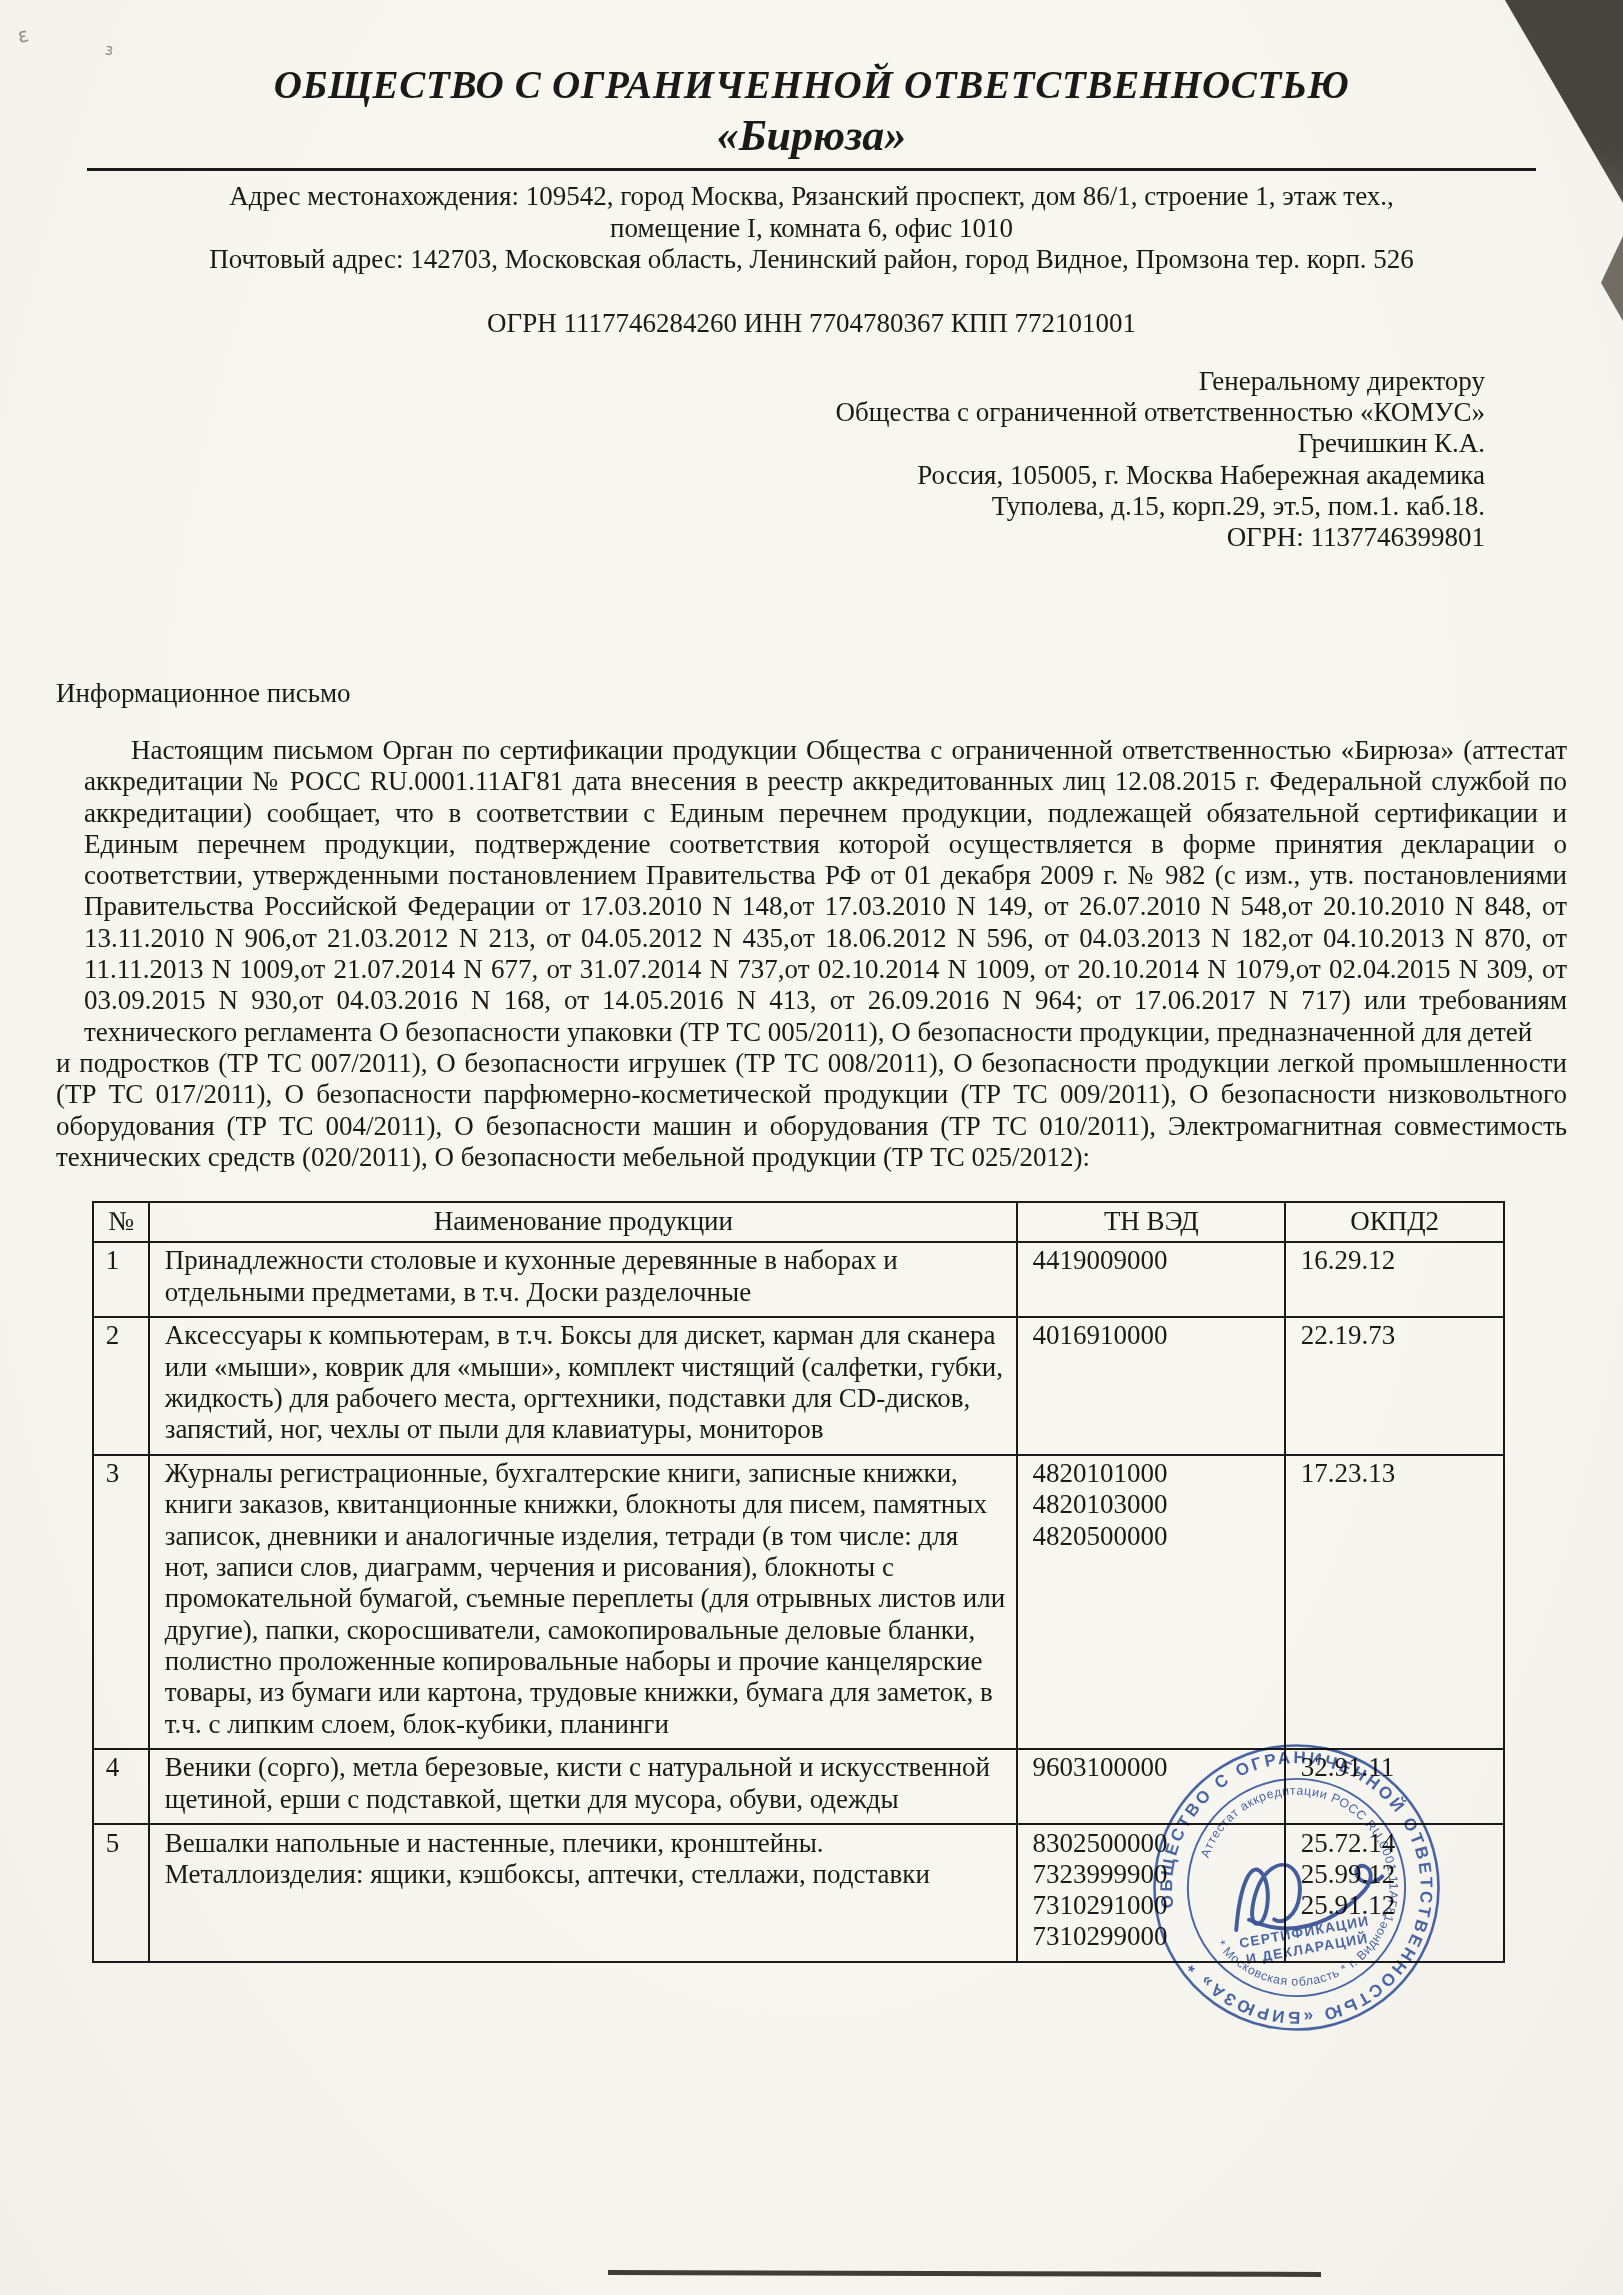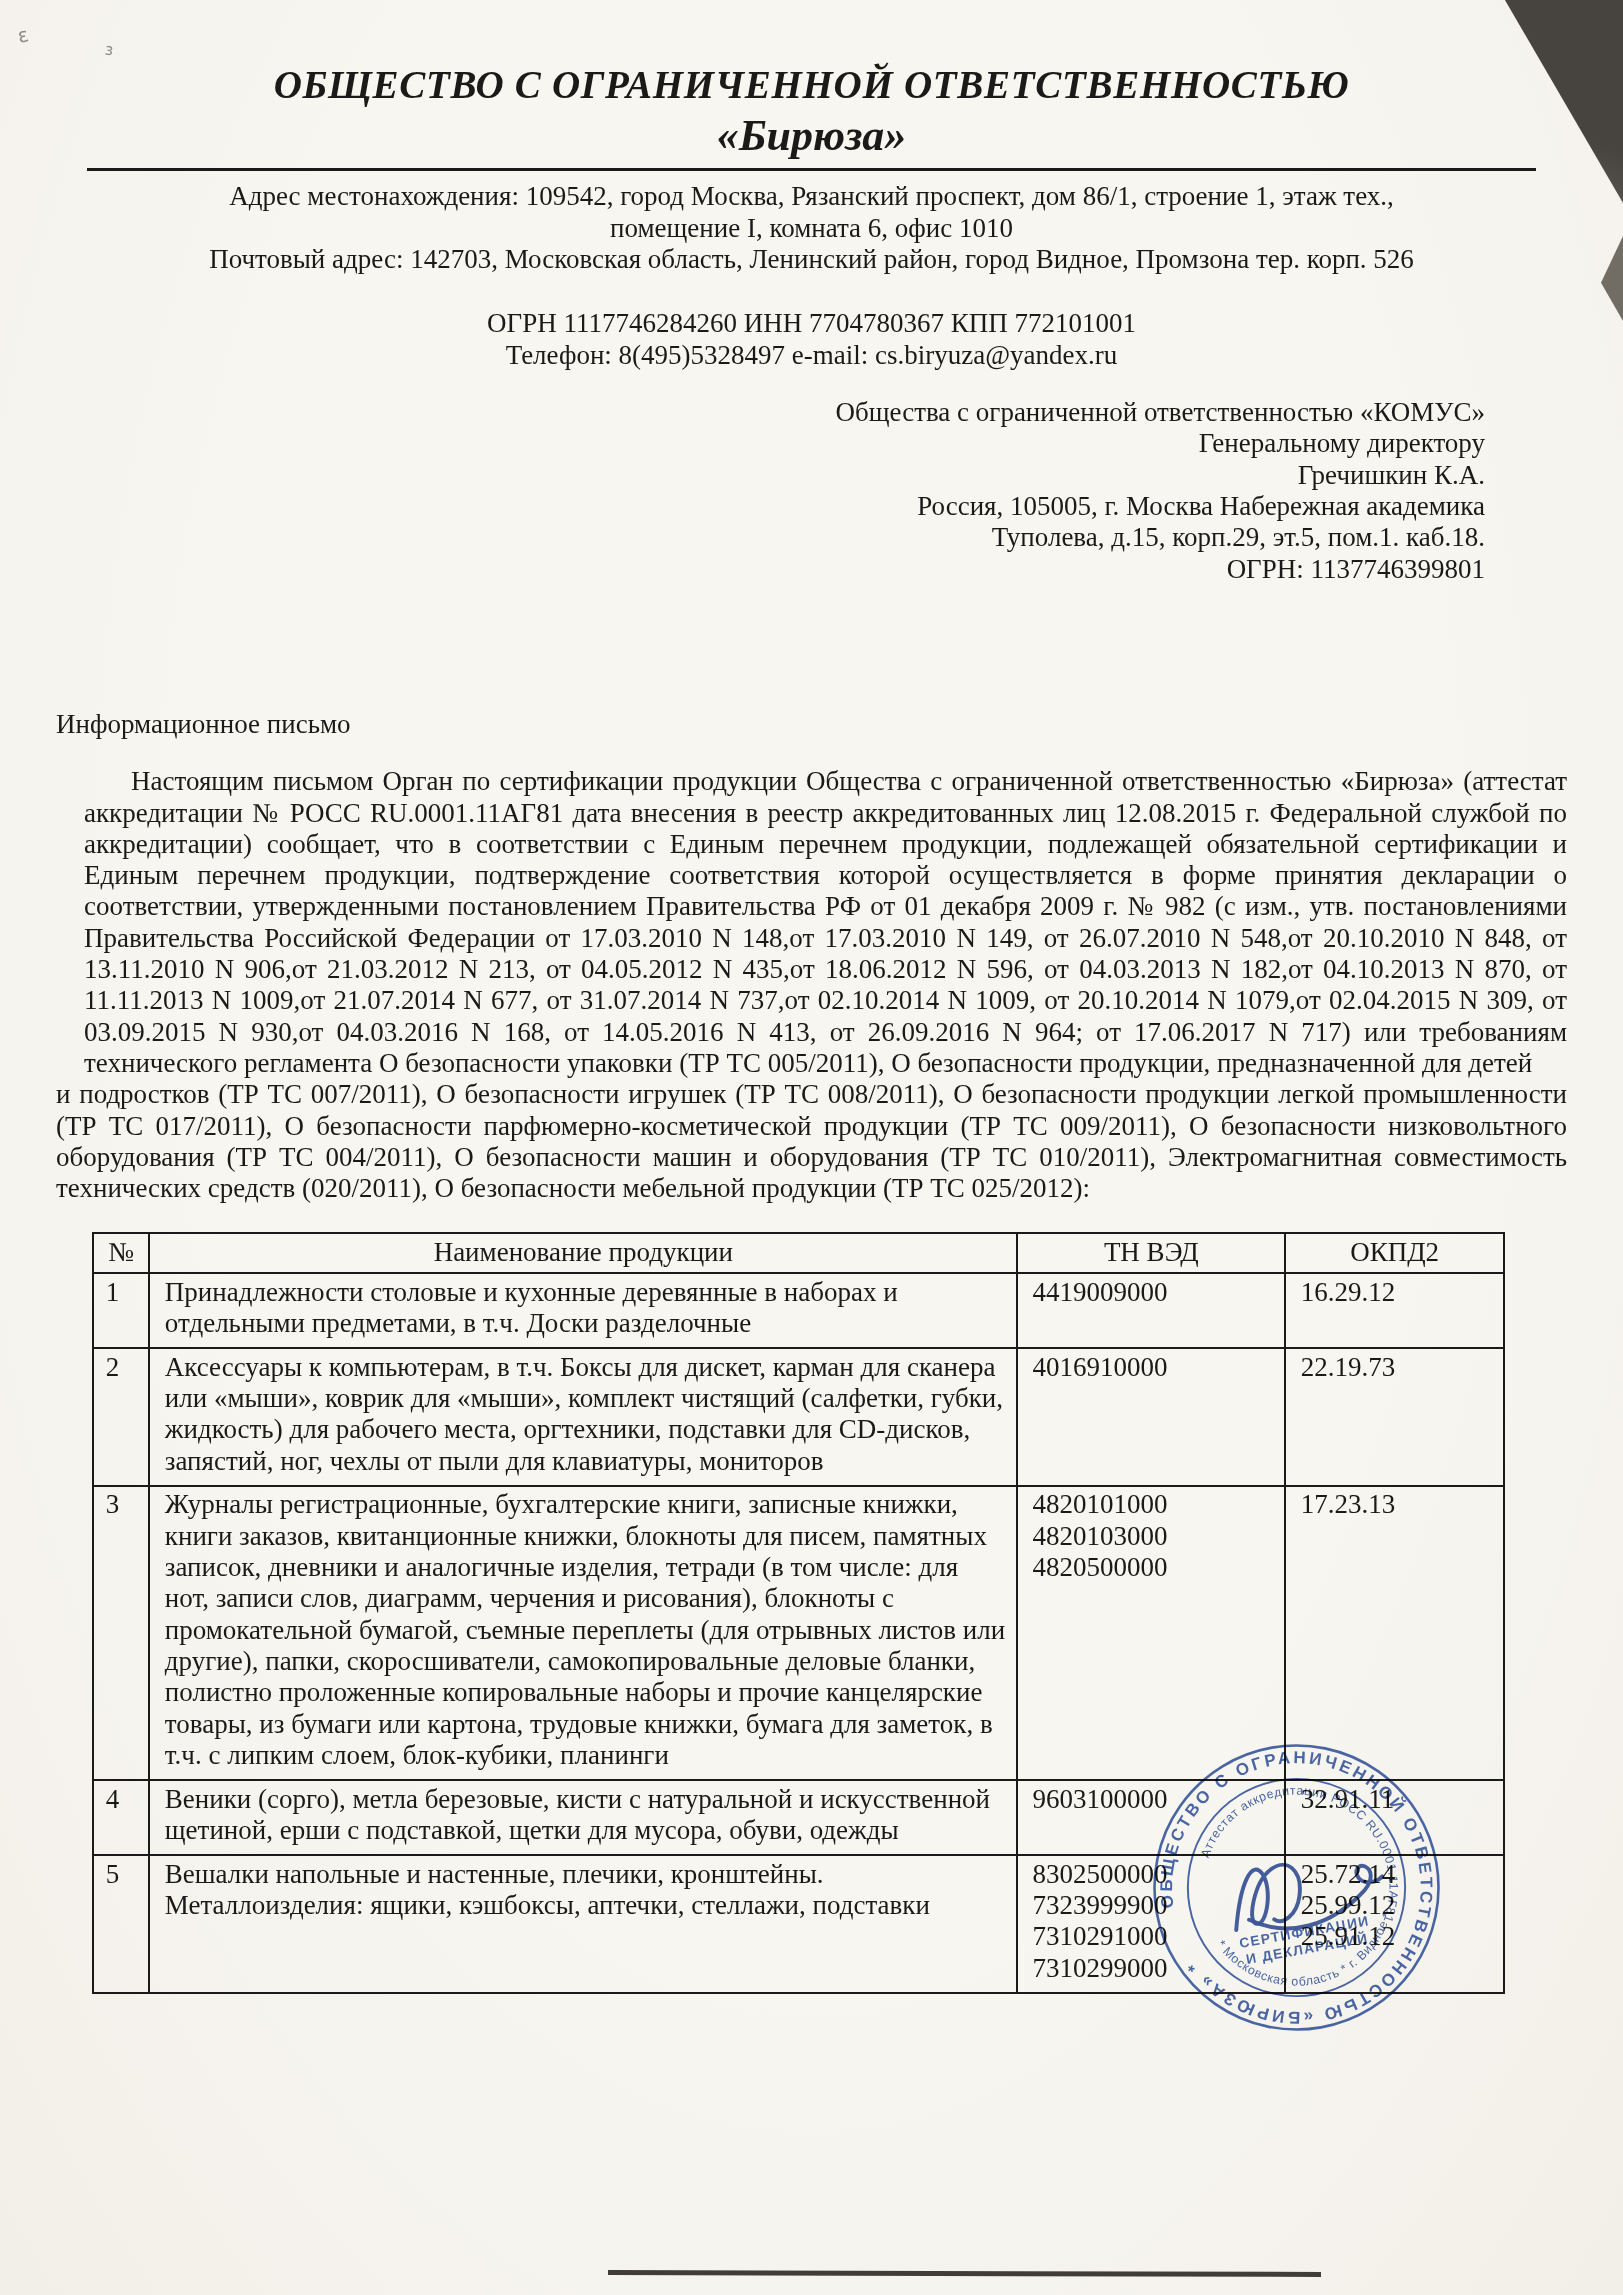--- a/index.html
+++ b/index.html
@@ -77,27 +77,26 @@
 
   <div class="content">
 
     <div>
       <div class="org-caps">ОБЩЕСТВО С ОГРАНИЧЕННОЙ ОТВЕТСТВЕННОСТЬЮ</div>
       <div class="org-short">«Бирюза»</div>
       <div class="head-rule"></div>
       <div class="addr location">Адрес местонахождения: 109542, город Москва, Рязанский проспект, дом 86/1, строение 1, этаж тех., помещение I, комната 6, офис 1010</div>
       <div class="addr">Почтовый адрес: 142703, Московская область, Ленинский район, город Видное, Промзона тер. корп. 526</div>
       <div class="reg">ОГРН 1117746284260 ИНН 7704780367 КПП 772101001</div>
-      <div class="contacts">Телефон: 8(495)5328497 e-mail: cs.biryuza@yandex.ru</div>
     </div>
 
 
     <div class="recipient">
+      <div>Генеральному директору</div>
       <div>Общества с ограниченной ответственностью «КОМУС»</div>
-      <div>Генеральному директору</div>
       <div>Гречишкин К.А.</div>
       <div>Россия, 105005, г. Москва Набережная академика</div>
       <div>Туполева, д.15, корп.29, эт.5, пом.1. каб.18.</div>
       <div>ОГРН: 1137746399801</div>
     </div>
 
     <div class="letter-title">Информационное письмо</div>
 
     <p class="body-par first">Настоящим письмом Орган по сертификации продукции Общества с ограниченной ответственностью «Бирюза» (аттестат аккредитации № РОСС RU.0001.11АГ81 дата внесения в реестр аккредитованных лиц  12.08.2015 г. Федеральной службой по аккредитации) сообщает, что в соответствии с Единым перечнем продукции, подлежащей обязательной сертификации и Единым перечнем продукции, подтверждение соответствия которой осуществляется в форме принятия декларации о соответствии, утвержденными постановлением Правительства РФ от 01 декабря 2009 г. № 982 (с изм., утв. постановлениями Правительства Российской Федерации от 17.03.2010 N 148,от 17.03.2010 N 149, от 26.07.2010 N 548,от 20.10.2010 N 848, от 13.11.2010 N 906,от 21.03.2012 N 213, от 04.05.2012 N 435,от 18.06.2012 N 596, от 04.03.2013 N 182,от 04.10.2013 N 870, от 11.11.2013 N 1009,от 21.07.2014 N 677, от 31.07.2014 N 737,от 02.10.2014 N 1009, от 20.10.2014 N 1079,от 02.04.2015 N 309, от 03.09.2015 N 930,от 04.03.2016 N 168, от 14.05.2016 N 413, от 26.09.2016 N 964; от 17.06.2017 N 717) или требованиям технического регламента О безопасности упаковки (ТР ТС 005/2011), О безопасности продукции, предназначенной для детей</p>
     <p class="body-par">и подростков (ТР ТС 007/2011), О безопасности игрушек (ТР ТС 008/2011), О безопасности продукции легкой промышленности (ТР ТС 017/2011), О безопасности парфюмерно-косметической продукции (ТР ТС 009/2011), О безопасности низковольтного оборудования (ТР ТС 004/2011), О безопасности машин и оборудования (ТР ТС 010/2011), Электромагнитная совместимость технических средств (020/2011), О безопасности мебельной продукции (ТР ТС 025/2012):</p>

